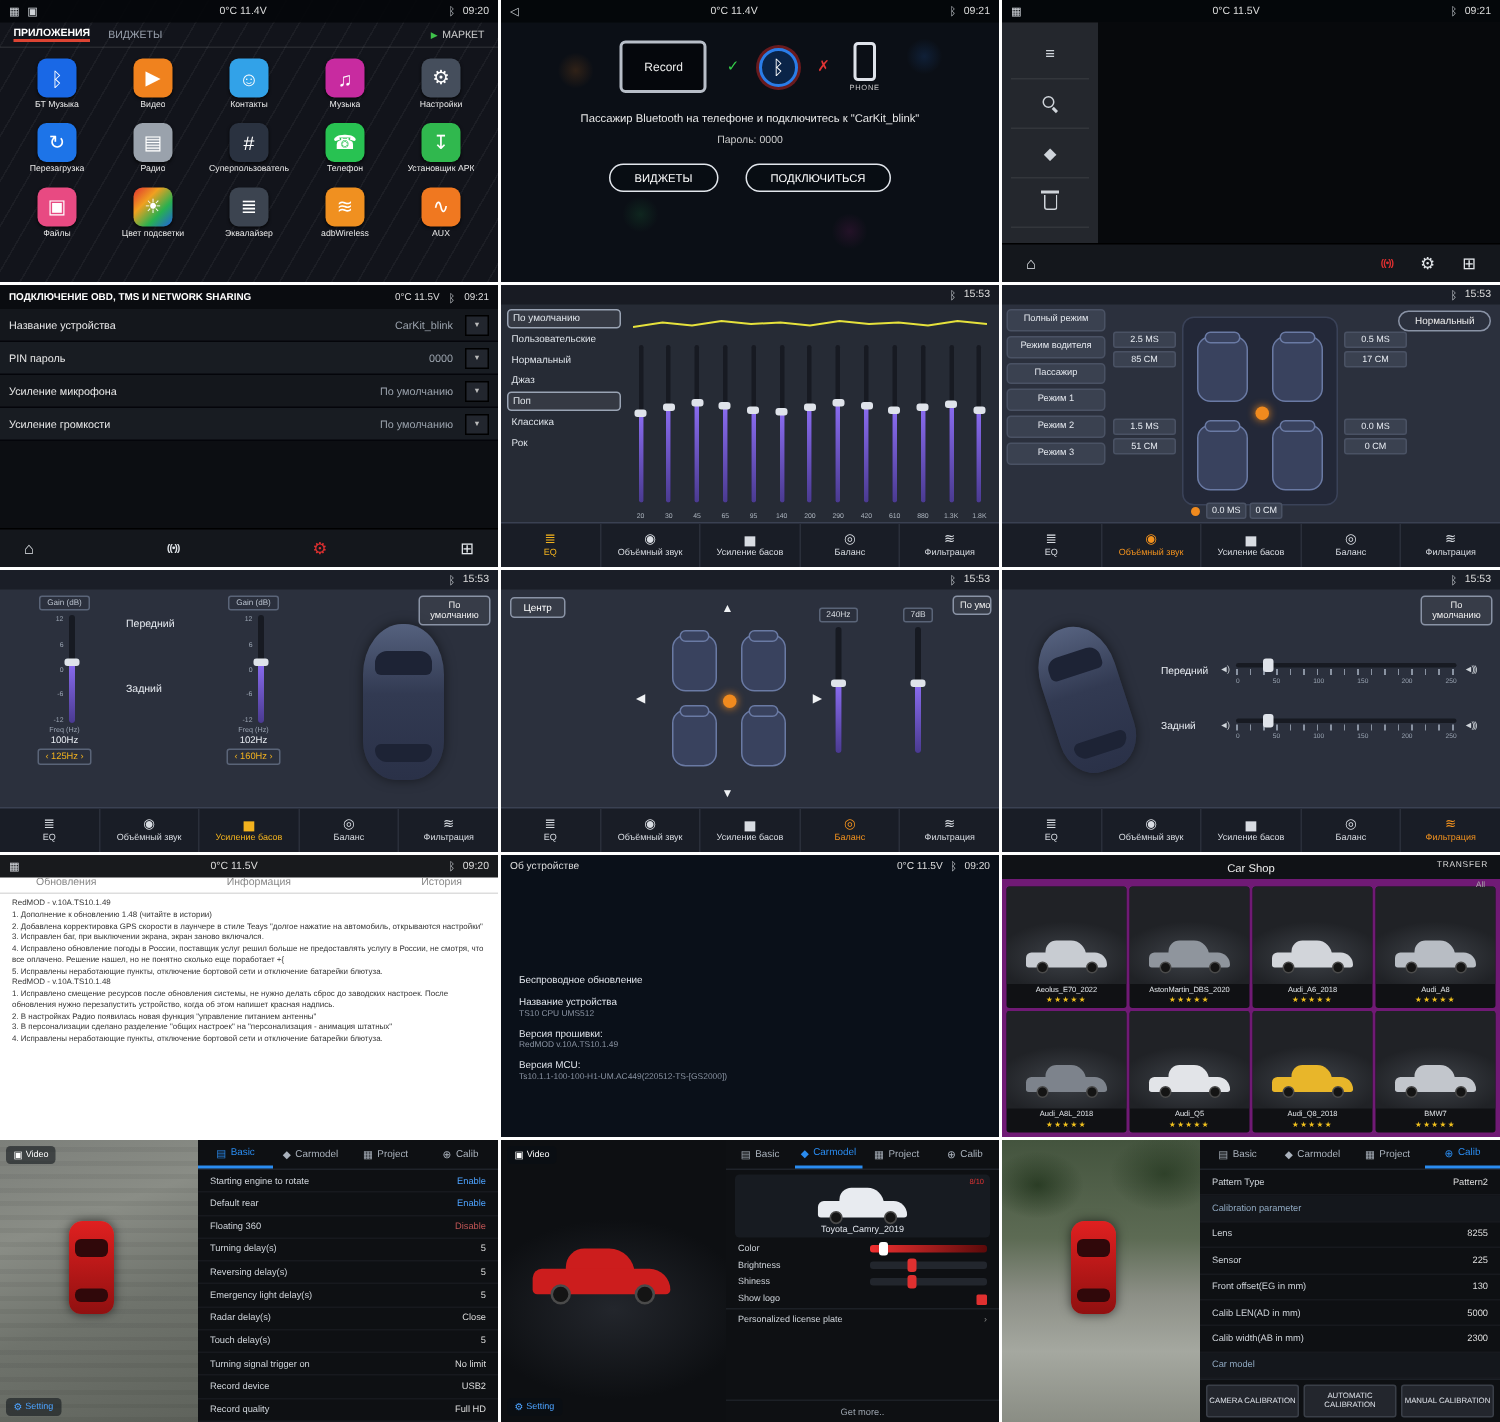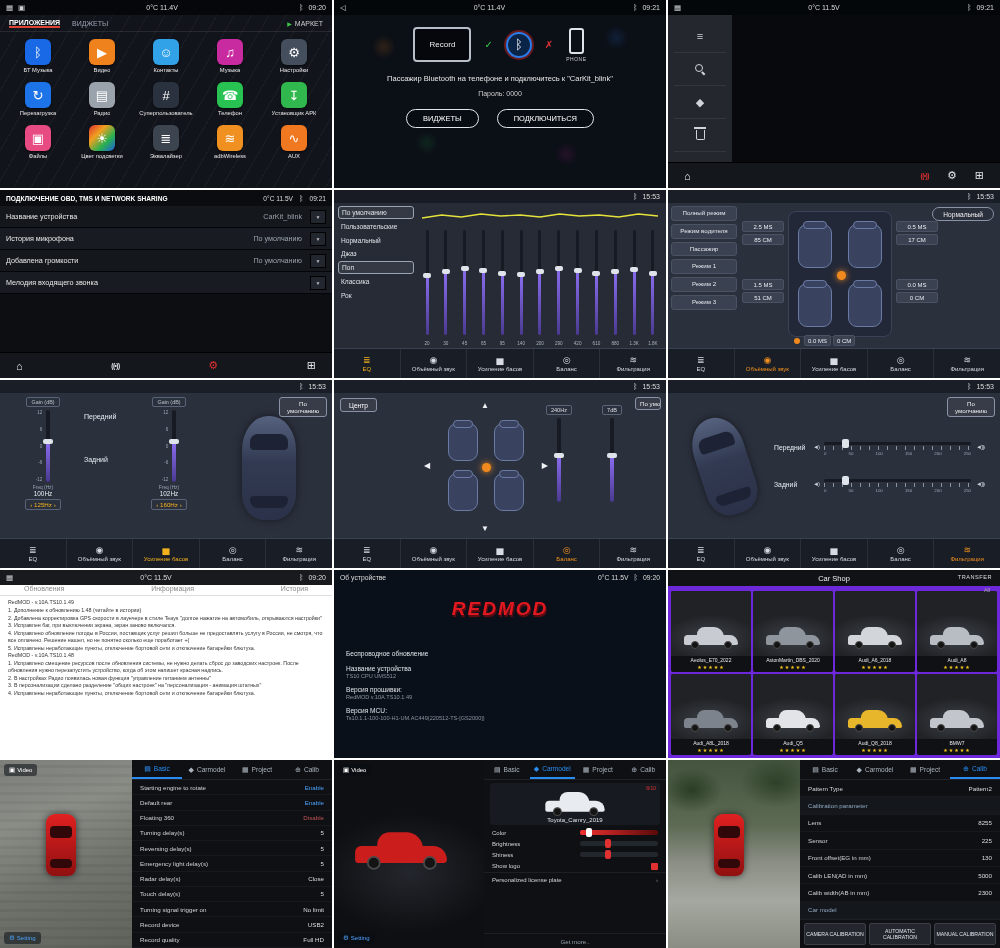--- a/index.html
+++ b/index.html
@@ -164,21 +164,21 @@
 
 
 .p11{background:#0a1019}
 .p11top{display:flex;align-items:center;height:15px;padding:0 6px;font-size:6.8px;color:#ddd;gap:5px}
 .p11logo{text-align:center;margin-top:13px;font-size:19px;font-weight:bold;font-style:italic;color:#e01820;letter-spacing:2px;text-shadow:1px 2px 1px rgba(120,10,16,.85)}
 .p11fields{position:absolute;left:12px;top:80px;display:flex;flex-direction:column;gap:7px}
 .f-lbl{font-size:6.6px;color:#dfe3ea}
 .f-val{font-size:5.6px;color:#8a93a2;margin-top:1px}
 
 
-.p12{background:#6d28d9}
+.p12{background:#701a75}
 .p12head{position:relative;height:16px;display:flex;align-items:center;justify-content:center;background:#101216}
 .p12title{font-size:7.5px;color:#eee}
 .p12transfer{position:absolute;right:8px;top:4px;font-size:5.6px;color:#ddd;letter-spacing:.5px}
 .p12all{position:absolute;right:10px;top:17px;font-size:5.4px;color:#aaa;z-index:3}
 .carsgrid{display:grid;grid-template-columns:repeat(4,1fr);grid-template-rows:1fr 1fr;gap:2px;padding:5px 3px 3px;height:172px}
 .carcard{background:#101114;border-radius:2px;display:flex;flex-direction:column;overflow:hidden}
 .carimg{flex:1;background:radial-gradient(60px 30px at 50% 72%,#3e4248,#202226 78%);display:flex;align-items:flex-end;justify-content:center}
 .carname{font-size:5px;color:#e2e6ea;text-align:center;padding:1px 2px;white-space:nowrap;overflow:hidden;text-overflow:ellipsis}
 .carstars{font-size:5px;color:#f2c21e;text-align:center;padding-bottom:2px;letter-spacing:1px}
 .sil{position:relative;width:54px;height:22px}
@@ -394,32 +394,32 @@
       <span class="sbi">ᛒ</span>
       <span>09:21</span>
     </div>
     <div class="p4rows">
       <div class="p4row">
           <span class="p4lbl">Название устройства</span>
           <span class="p4val">CarKit_blink</span>
           <span class="p4dd">▼</span>
         </div>
         <div class="p4row">
-          <span class="p4lbl">История микрофона</span>
+          <span class="p4lbl">PIN пароль</span>
+          <span class="p4val">0000</span>
+          <span class="p4dd">▼</span>
+        </div>
+        <div class="p4row">
+          <span class="p4lbl">Усиление микрофона</span>
           <span class="p4val">По умолчанию</span>
           <span class="p4dd">▼</span>
         </div>
         <div class="p4row">
-          <span class="p4lbl">Добавлена громкости</span>
+          <span class="p4lbl">Усиление громкости</span>
           <span class="p4val">По умолчанию</span>
-          <span class="p4dd">▼</span>
-        </div>
-        <div class="p4row">
-          <span class="p4lbl">Мелодия входящего звонка</span>
-          <span class="p4val"></span>
           <span class="p4dd">▼</span>
         </div>
     </div>
     <div class="navbar">
       <span class="nico">⌂</span>
       <span class="sp"></span>
       <span class="nico bc">((•))</span>
       <span class="sp"></span>
       <span class="nico red">⚙</span>
       <span class="sp"></span>
@@ -863,21 +863,20 @@
   </section>
 
   <section class="panel p11">
     <div class="p11top">
       <span>Об устройстве</span>
       <span class="sp"></span>
       <span>0°C 11.5V</span>
       <span class="sbi">ᛒ</span>
       <span>09:20</span>
     </div>
-    <div class="p11logo">REDMOD</div>
     <div class="p11fields">
       <div class="p11f">
           <div class="f-lbl">Беспроводное обновление</div>
           <div class="f-val"></div>
         </div>
         <div class="p11f">
           <div class="f-lbl">Название устройства</div>
           <div class="f-val">TS10 CPU UMS512</div>
         </div>
         <div class="p11f">

